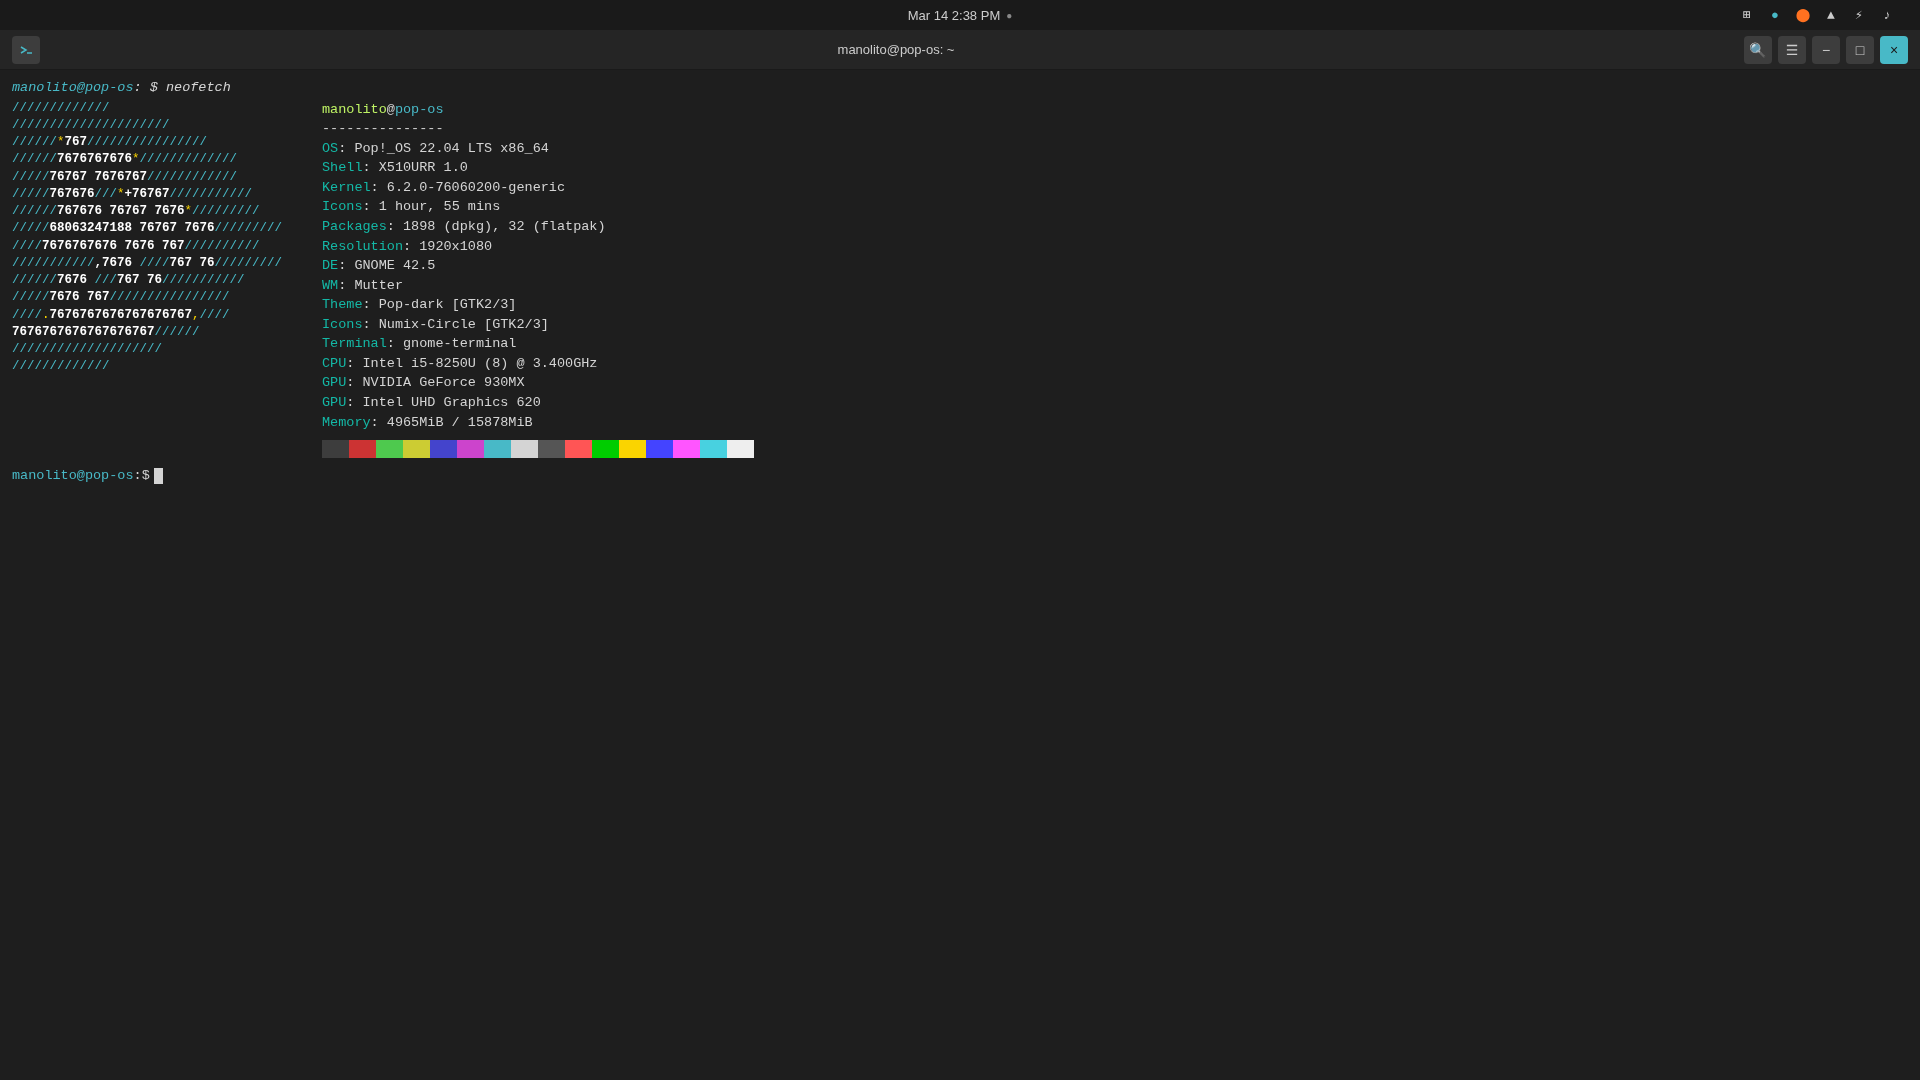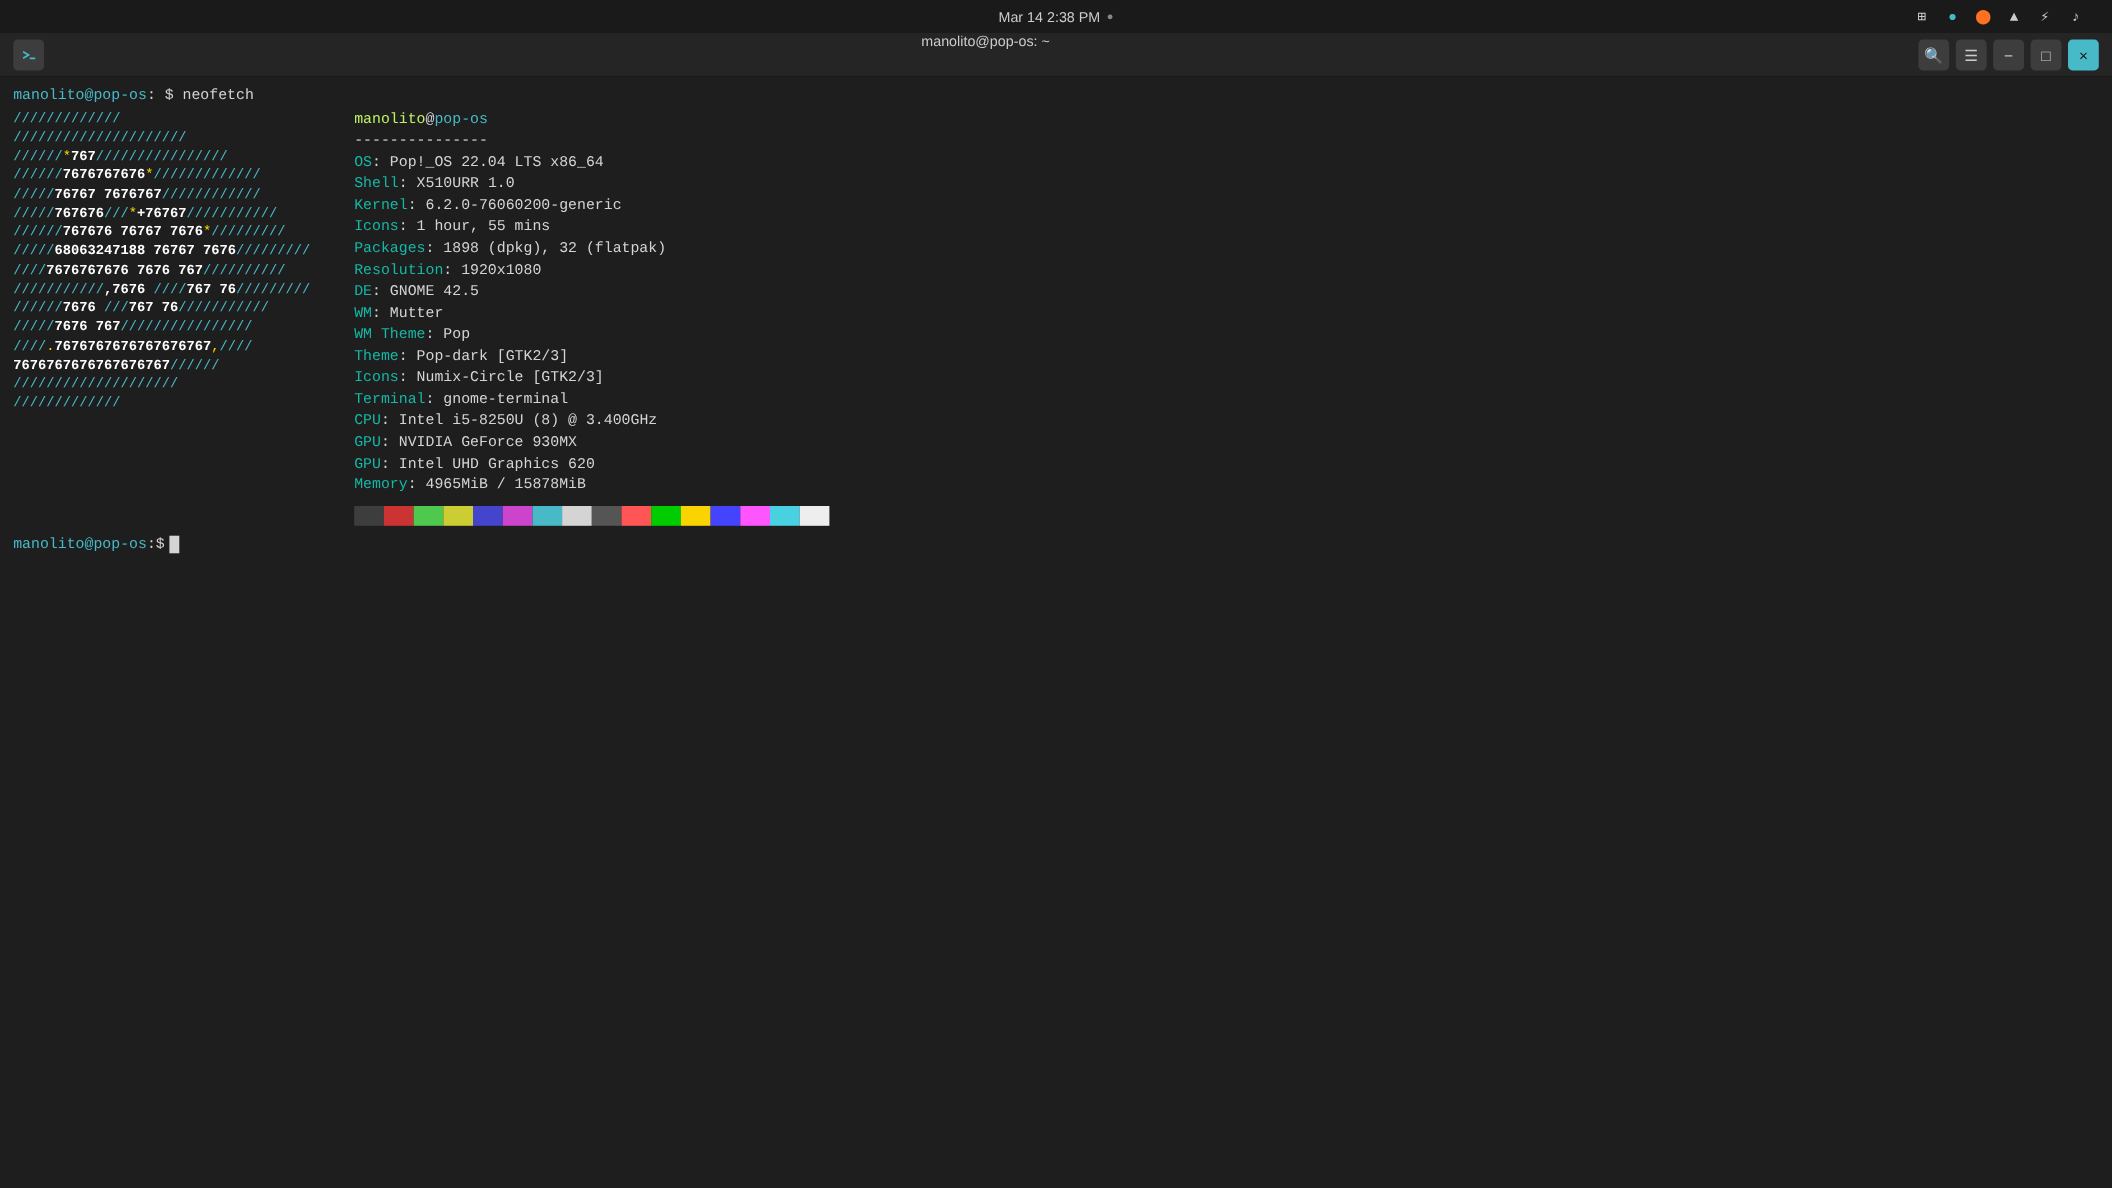--- a/index.html
+++ b/index.html
@@ -62,20 +62,21 @@
       bottom: 0;
       display: flex;
       flex-direction: column;
     }
 
     
     #terminal-titlebar {
       height: 40px;
       background: #252525;
       display: flex;
+      align-items: center;
       justify-content: space-between;
       padding: 0 12px;
       border-bottom: 1px solid #1a1a1a;
     }
     #terminal-titlebar-left {
       display: flex;
       align-items: center;
     }
     #terminal-titlebar-icon {
       width: 28px;
@@ -121,21 +122,21 @@
     #terminal-content {
       flex: 1;
       background: #1e1e1e;
       padding: 8px 12px;
       overflow: hidden;
       font-size: 13.5px;
       line-height: 1.45;
       color: #d4d4d4;
     }
 
-    .prompt-line { color: #d4d4d4; }
+    .prompt-line { color: #d4d4d4; font-style: italic; }
     .prompt-user { color: #48b9c7; }
     .prompt-symbol { color: #d4d4d4; }
     .prompt-cmd { color: #d4d4d4; }
 
     
     .neofetch-container {
       display: flex;
       gap: 0;
       margin-top: 2px;
     }
@@ -268,21 +269,20 @@
         </div>
         <div class="info-separator">---------------</div>
         <div><span class="info-label">OS</span><span class="info-value">: </span><span class="info-value">Pop!_OS 22.04 LTS x86_64</span></div>
         <div><span class="info-label">Shell</span><span class="info-value">: </span><span class="info-value">X510URR 1.0</span></div>
         <div><span class="info-label">Kernel</span><span class="info-value">: </span><span class="info-value">6.2.0-76060200-generic</span></div>
         <div><span class="info-label">Icons</span><span class="info-value">: </span><span class="info-value">1 hour, 55 mins</span></div>
         <div><span class="info-label">Packages</span><span class="info-value">: </span><span class="info-value">1898 (dpkg), 32 (flatpak)</span></div>
         <div><span class="info-label">Resolution</span><span class="info-value">: </span><span class="info-value">1920x1080</span></div>
         <div><span class="info-label">DE</span><span class="info-value">: </span><span class="info-value">GNOME 42.5</span></div>
         <div><span class="info-label">WM</span><span class="info-value">: </span><span class="info-value">Mutter</span></div>
-        <div><span class="info-label">WM Theme</span><span class="info-value">: </span><span class="info-value">Pop</span></div>
         <div><span class="info-label">Theme</span><span class="info-value">: </span><span class="info-value">Pop-dark [GTK2/3]</span></div>
         <div><span class="info-label">Icons</span><span class="info-value">: </span><span class="info-value">Numix-Circle [GTK2/3]</span></div>
         <div><span class="info-label">Terminal</span><span class="info-value">: </span><span class="info-value">gnome-terminal</span></div>
         <div><span class="info-label">CPU</span><span class="info-value">: </span><span class="info-value">Intel i5-8250U (8) @ 3.400GHz</span></div>
         <div><span class="info-label">GPU</span><span class="info-value">: </span><span class="info-value">NVIDIA GeForce 930MX</span></div>
         <div><span class="info-label">GPU</span><span class="info-value">: </span><span class="info-value">Intel UHD Graphics 620</span></div>
         <div><span class="info-label">Memory</span><span class="info-value">: </span><span class="info-value">4965MiB / 15878MiB</span></div>
 
         <div class="color-blocks" id="color-blocks-container">
         <div class="color-block" style="background-color: rgb(61, 61, 61);"></div>

